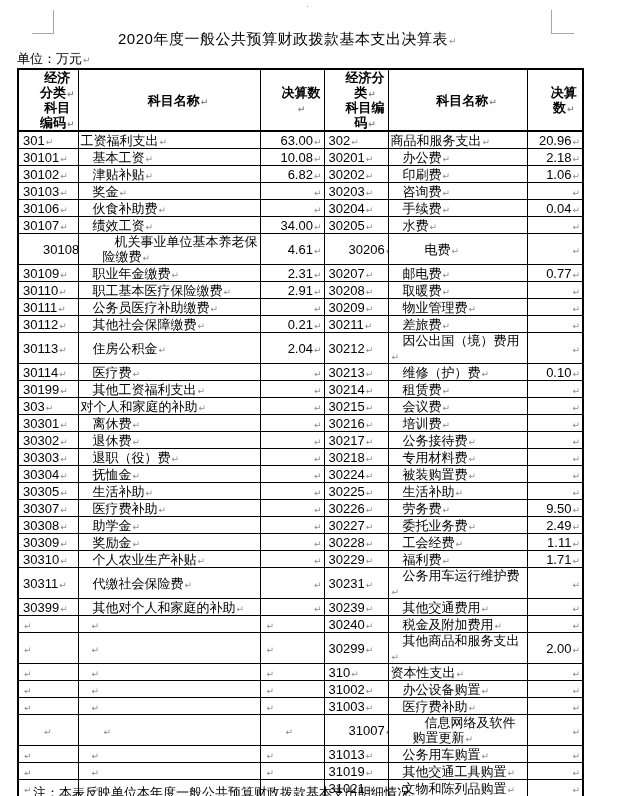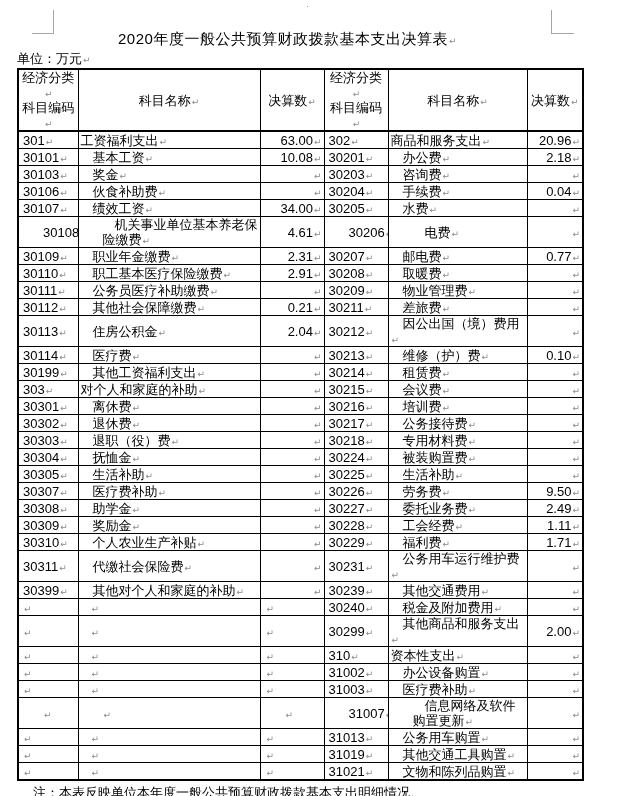--- a/index.html
+++ b/index.html
@@ -19,21 +19,21 @@
   .pm{color:#8a8a8a;font-size:9px;line-height:9px;padding-left:1px;}
   table.budget{
     position:absolute;left:17px;top:68px;width:565px;
     border-collapse:collapse;table-layout:fixed;
     border:2px solid #000;font-size:13px;
   }
   .budget th,.budget td{
     border:1px solid #000;padding:0 2px;overflow:hidden;
     line-height:15px;vertical-align:middle;
   }
-  .budget thead th{height:36px;font-weight:normal;text-align:center;border-bottom:2px solid #000;}
+  .budget thead th{height:36px;font-weight:bold;text-align:center;border-bottom:2px solid #000;padding-left:20px;}
   .budget tbody td{height:16px;}
   .budget tbody tr.tall td{height:30px;padding-left:24px;}
   .budget td.code{padding-left:4px;}
   .budget td.name{padding-left:2px;}
   .budget td.num{text-align:right;padding-right:2px;}
   .budget td.filler{padding-left:12px;}
   .budget td.filler-val{text-align:left;padding-left:5px;}
   .ind{margin-left:12px;text-align:center;}
   .rel{position:relative;}
   .note-line{position:absolute;left:33px;top:784px;font-size:13px;white-space:nowrap;}
@@ -80,20 +80,28 @@
   </tr>
       <tr>
     <td class="code"><span>30101</span><span class="pm">↵</span></td>
     <td class="name"><span class="ind">基本工资</span><span class="pm">↵</span></td>
     <td class="val num"><span>10.08</span><span class="pm">↵</span></td>
     <td class="code"><span>30201</span><span class="pm">↵</span></td>
     <td class="name"><span class="ind">办公费</span><span class="pm">↵</span></td>
     <td class="val rel num"><span>2.18</span><span class="pm">↵</span></td>
   </tr>
       <tr>
+    <td class="code"><span>30102</span><span class="pm">↵</span></td>
+    <td class="name"><span class="ind">津贴补贴</span><span class="pm">↵</span></td>
+    <td class="val num"><span>6.82</span><span class="pm">↵</span></td>
+    <td class="code"><span>30202</span><span class="pm">↵</span></td>
+    <td class="name"><span class="ind">印刷费</span><span class="pm">↵</span></td>
+    <td class="val rel num"><span>1.06</span><span class="pm">↵</span></td>
+  </tr>
+      <tr>
     <td class="code"><span>30103</span><span class="pm">↵</span></td>
     <td class="name"><span class="ind">奖金</span><span class="pm">↵</span></td>
     <td class="val num"><span></span><span class="pm">↵</span></td>
     <td class="code"><span>30203</span><span class="pm">↵</span></td>
     <td class="name"><span class="ind">咨询费</span><span class="pm">↵</span></td>
     <td class="val rel num"><span></span><span class="pm">↵</span></td>
   </tr>
       <tr>
     <td class="code"><span>30106</span><span class="pm">↵</span></td>
     <td class="name"><span class="ind">伙食补助费</span><span class="pm">↵</span></td>

